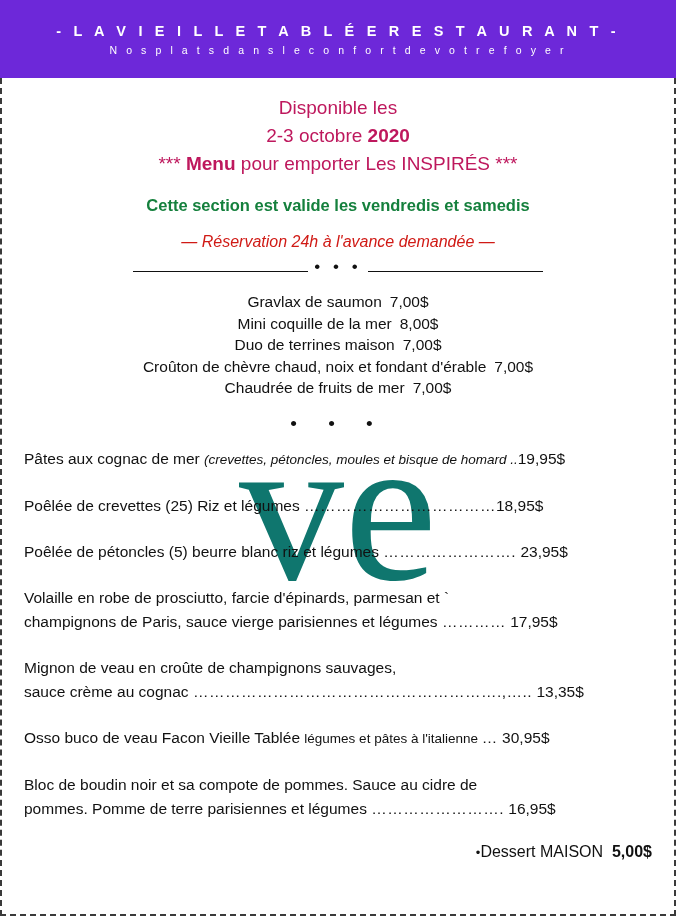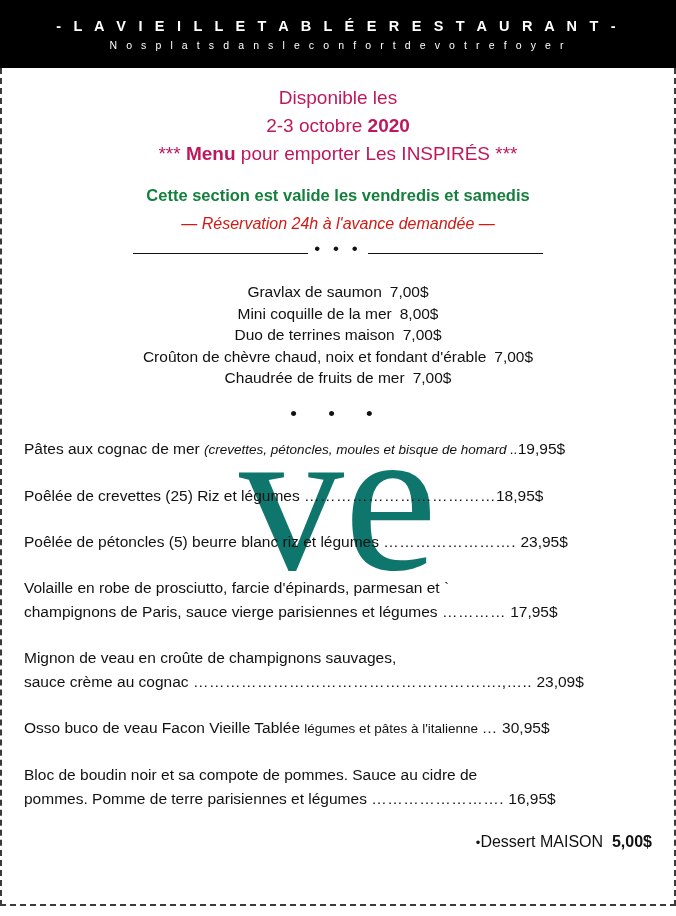--- a/index.html
+++ b/index.html
@@ -11,23 +11,23 @@
     width: 676px;
     height: 916px;
     font-family: "Liberation Sans", sans-serif;
     color: #111111;
     overflow: hidden;
     position: relative;
   }
 
   
   .header-bar {
-    background: #000000;
+    background: #6d28d9;
     color: #ffffff;
-    height: 68px;
+    height: 78px;
     display: flex;
     flex-direction: column;
     align-items: center;
     justify-content: center;
     text-align: center;
   }
   .header-title {
     font-size: 14.5px;
     font-weight: bold;
     letter-spacing: 4.2px;
@@ -81,21 +81,21 @@
   .intro-red {
     color: #15803d;
     font-weight: bold;
     font-size: 16.5px;
     margin-top: 18px;
   }
   .intro-red2 {
     color: #d01a15;
     font-style: italic;
     font-size: 16px;
-    margin-top: 10px;
+    margin-top: 18px;
   }
 
   
   .rule-row {
     display: flex;
     align-items: center;
     justify-content: center;
     margin-top: 12px;
     gap: 6px;
   }
@@ -107,21 +107,21 @@
   .rule-dots {
     font-size: 17px;
     letter-spacing: 4px;
     line-height: 8px;
     padding-bottom: 8px;
   }
 
   
   .starters {
     text-align: center;
-    margin-top: 20px;
+    margin-top: 12px;
   }
   .starter {
     font-size: 15.5px;
     line-height: 21.5px;
     white-space: nowrap;
   }
   .starter .sp { display: inline-block; width: 8px; }
 
   .dots-sep {
     text-align: center;
@@ -228,21 +228,21 @@
       <div class="dish">
         <div>Volaille en robe de prosciutto, farcie d'épinards, parmesan et `</div>
         <div>
           <span>champignons de Paris, sauce vierge parisiennes et légumes </span><span class="leader">…………</span><span class="price"> 17,95$</span>
         </div>
       </div>
 
       <div class="dish">
         <div>Mignon de veau en croûte de champignons sauvages,</div>
         <div>
-          <span>sauce crème au cognac </span><span class="leader">………………………………………………….,…..</span><span class="price"> 23,09$</span>
+          <span>sauce crème au cognac </span><span class="leader">………………………………………………….,…..</span><span class="price"> 13,35$</span>
         </div>
       </div>
 
       <div class="dish">
         <span>Osso buco de veau Facon Vieille Tablée </span><span class="small">légumes et pâtes à l'italienne </span><span class="leader">…</span><span class="price"> 30,95$</span>
       </div>
 
       <div class="dish">
         <div>Bloc de boudin noir et sa compote de pommes. Sauce au cidre de</div>
         <div>

